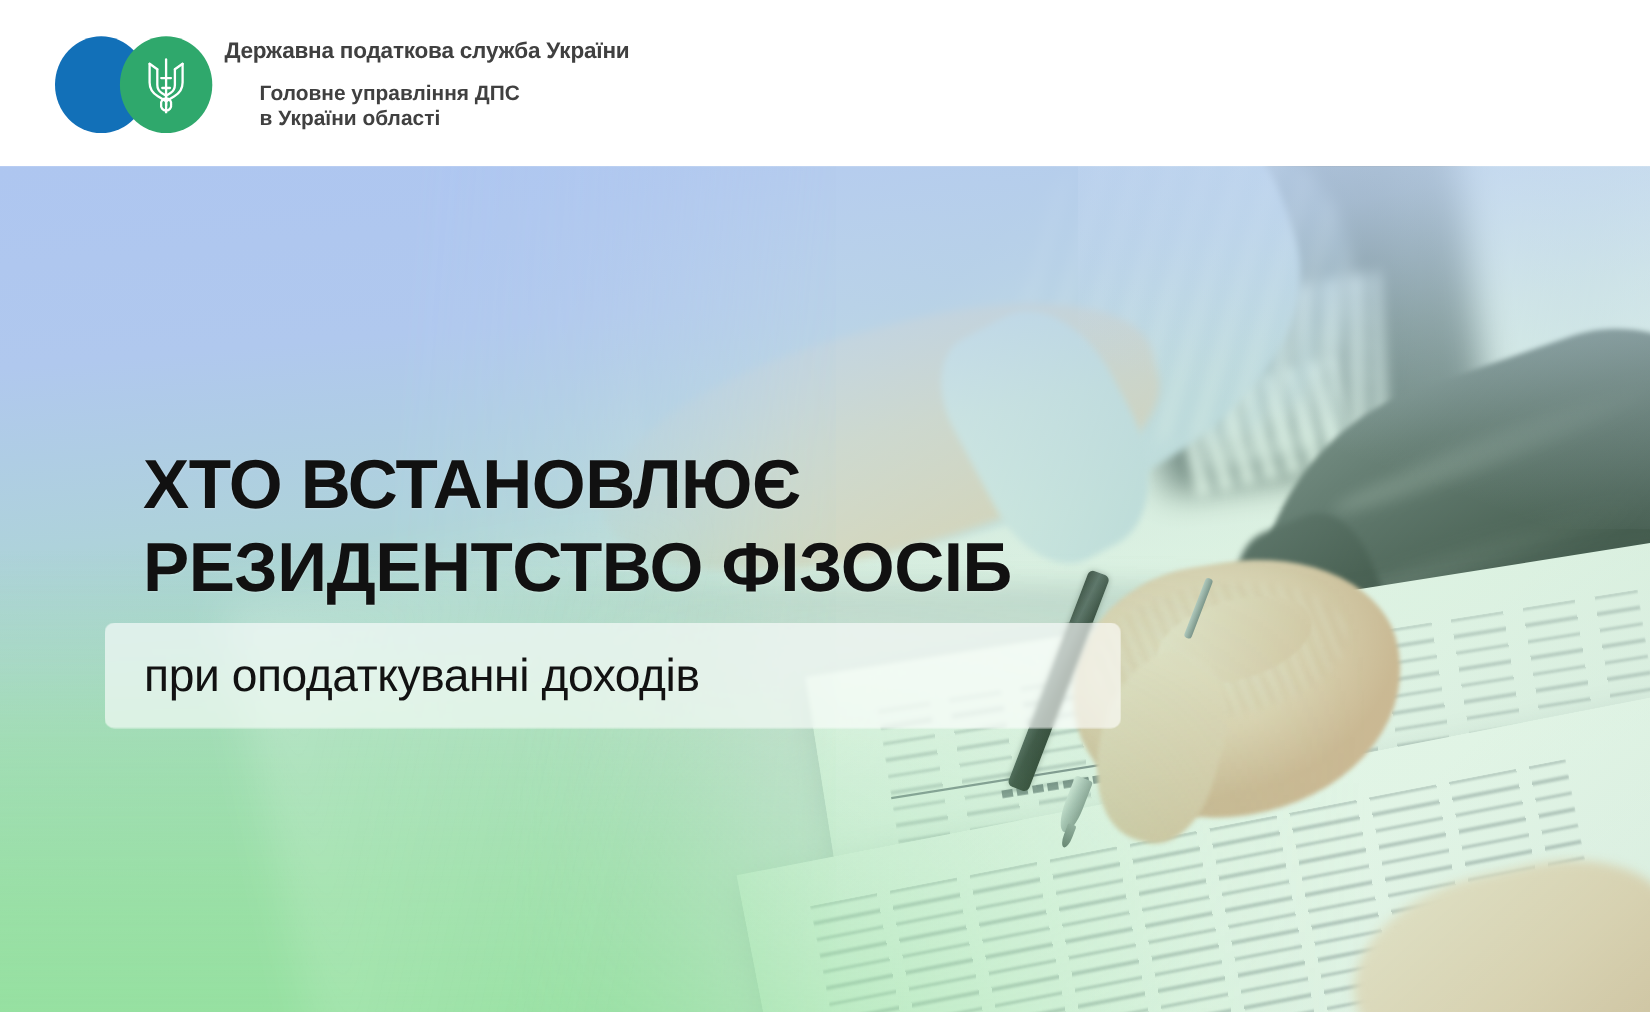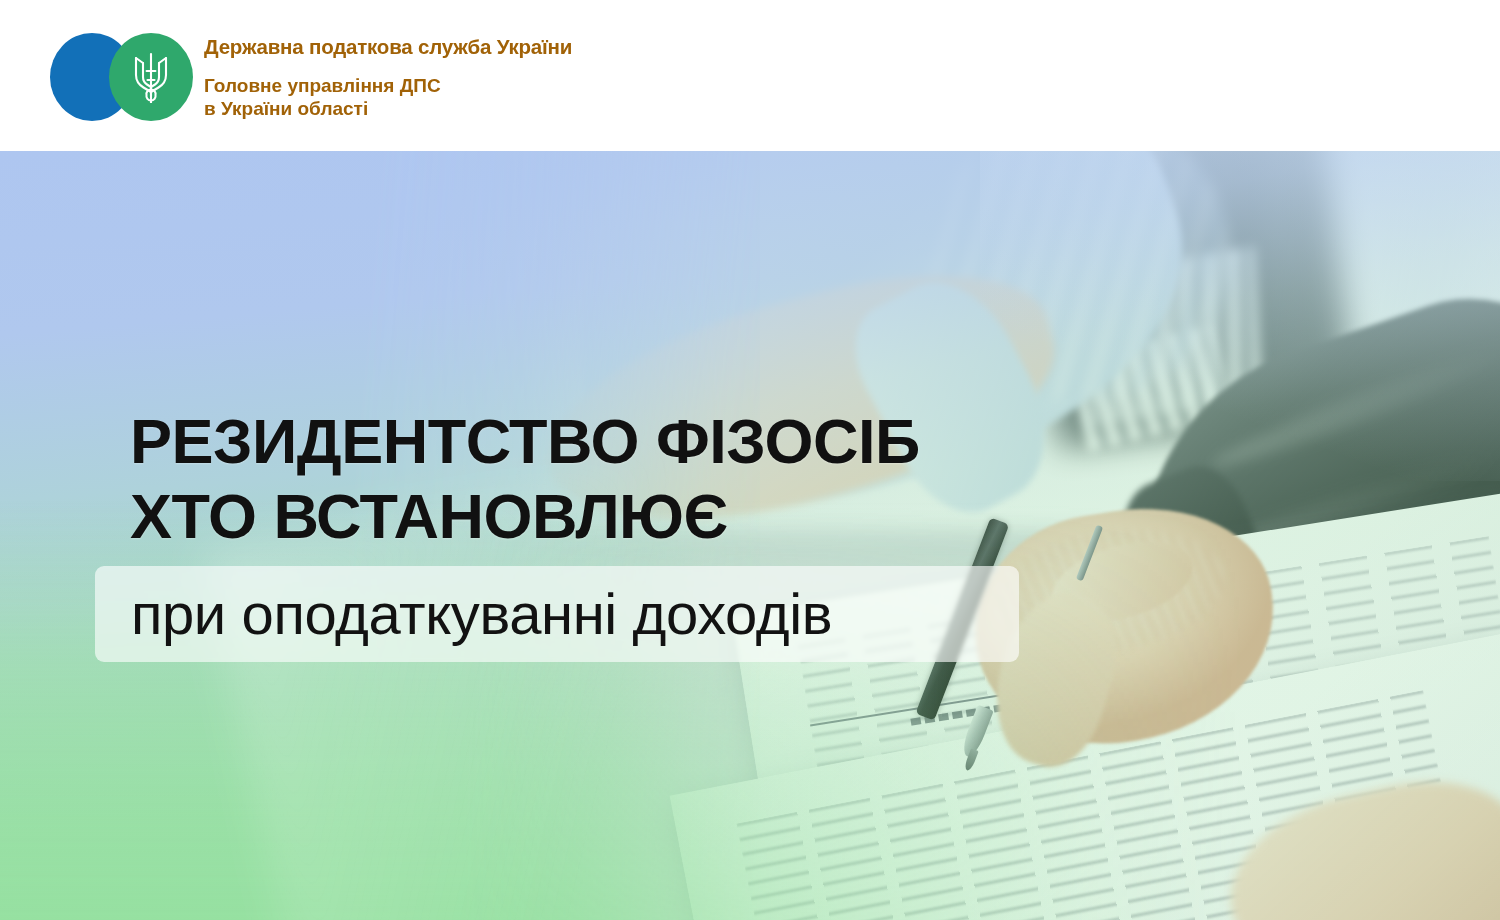--- a/index.html
+++ b/index.html
@@ -34,35 +34,35 @@
     border-radius:50%;
   }
   .circle-blue  { left:0;  background:#1270b8; }
   .circle-green { left:59px; background:#2fa86c; }
   .trident {
     position:absolute; left:80px; top:17px;
     width:42px; height:53px;
   }
   .header-text {
     position:absolute; left:204px; top:36px;
-    color:#a16207;
+    color:#404040;
   }
   .org-line1 {
     font-size:20.5px; font-weight:bold;
     letter-spacing:-0.2px;
     line-height:1.1;
     white-space:nowrap;
   }
   .org-line2 {
     margin-top:15px;
     font-size:19px; font-weight:bold;
     line-height:1.22;
     white-space:nowrap;
   }
-  .org-line2 span { display:block; }
+  .org-line2 span { display:block;margin-left:32px; }
 
   
   .stage {
     position:absolute; left:0; top:151px;
     width:1500px; height:769px;
     overflow:hidden;
     background:#e9eef3;
   }
 
   
@@ -414,21 +414,21 @@
     width:924px; height:96px;
     z-index:35;
     background:rgba(255,255,255,.62);
     border-radius:9px;
     backdrop-filter:blur(2px);
   }
   .subtitle {
     position:absolute; left:131px; top:580px;
     z-index:40;
     color:#121212;
-    font-size:58px;
+    font-size:42px;
     font-weight:normal;
     line-height:68px;
     letter-spacing:-0.4px;
     white-space:nowrap;
   }
 </style>
 </head>
 <body>
 
 <div class="poster">
@@ -511,20 +511,20 @@
     <div class="hand-left-low"></div>
 
     <div class="tint"></div>
     <div class="tint-left"></div>
     <div class="tint-bottom"></div>
     <div class="tint-topright"></div>
     <div class="sheen"></div>
   </div>
 
   <div class="title">
+    <span>ХТО ВСТАНОВЛЮЄ</span>
     <span>РЕЗИДЕНТСТВО ФІЗОСІБ</span>
-    <span>ХТО ВСТАНОВЛЮЄ</span>
   </div>
 
   <div class="subtitle-band"></div>
   <div class="subtitle">при оподаткуванні доходів</div>
 
 </div>
 
 </body></html>

